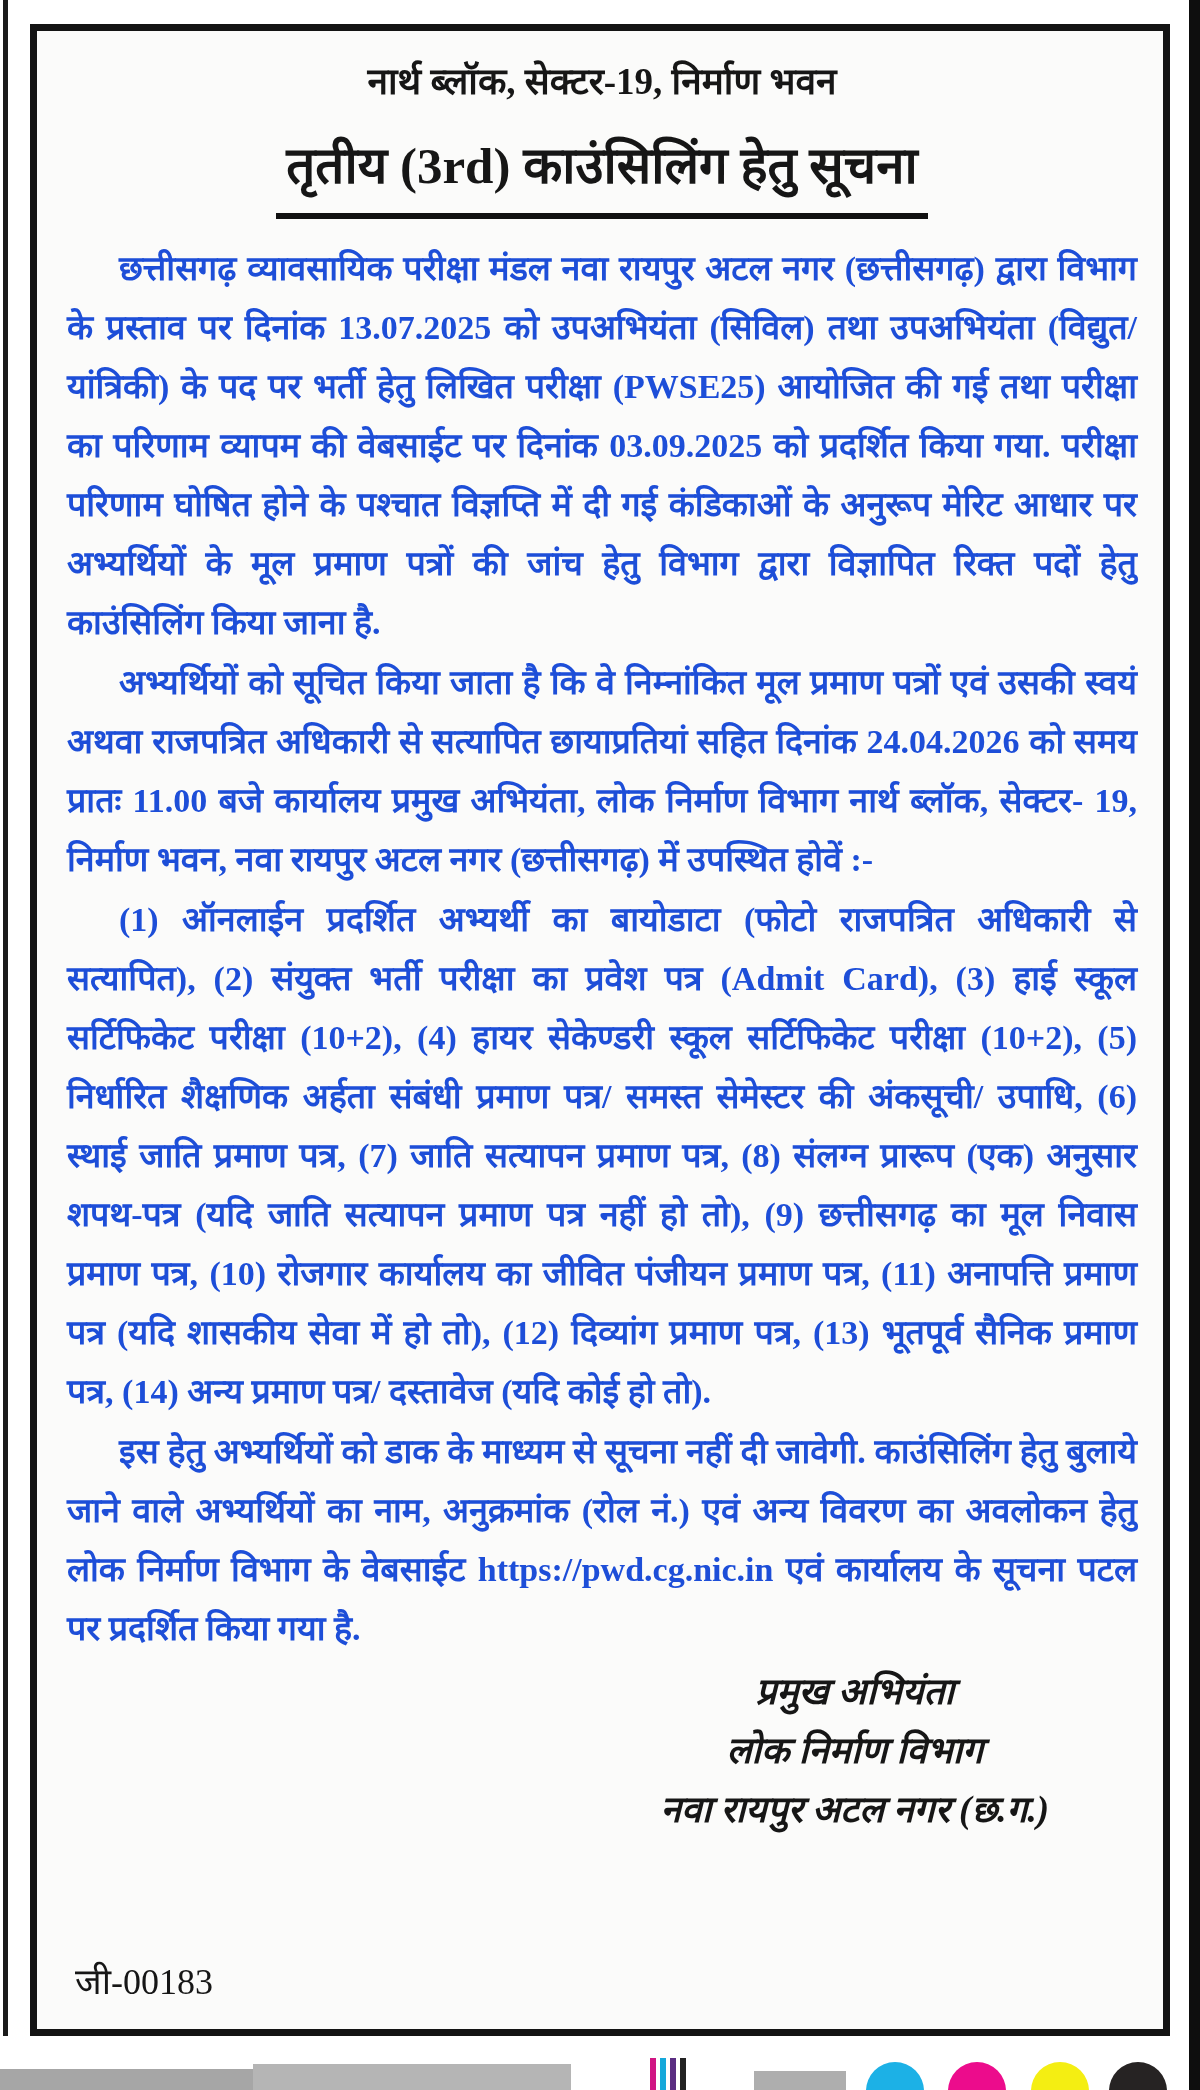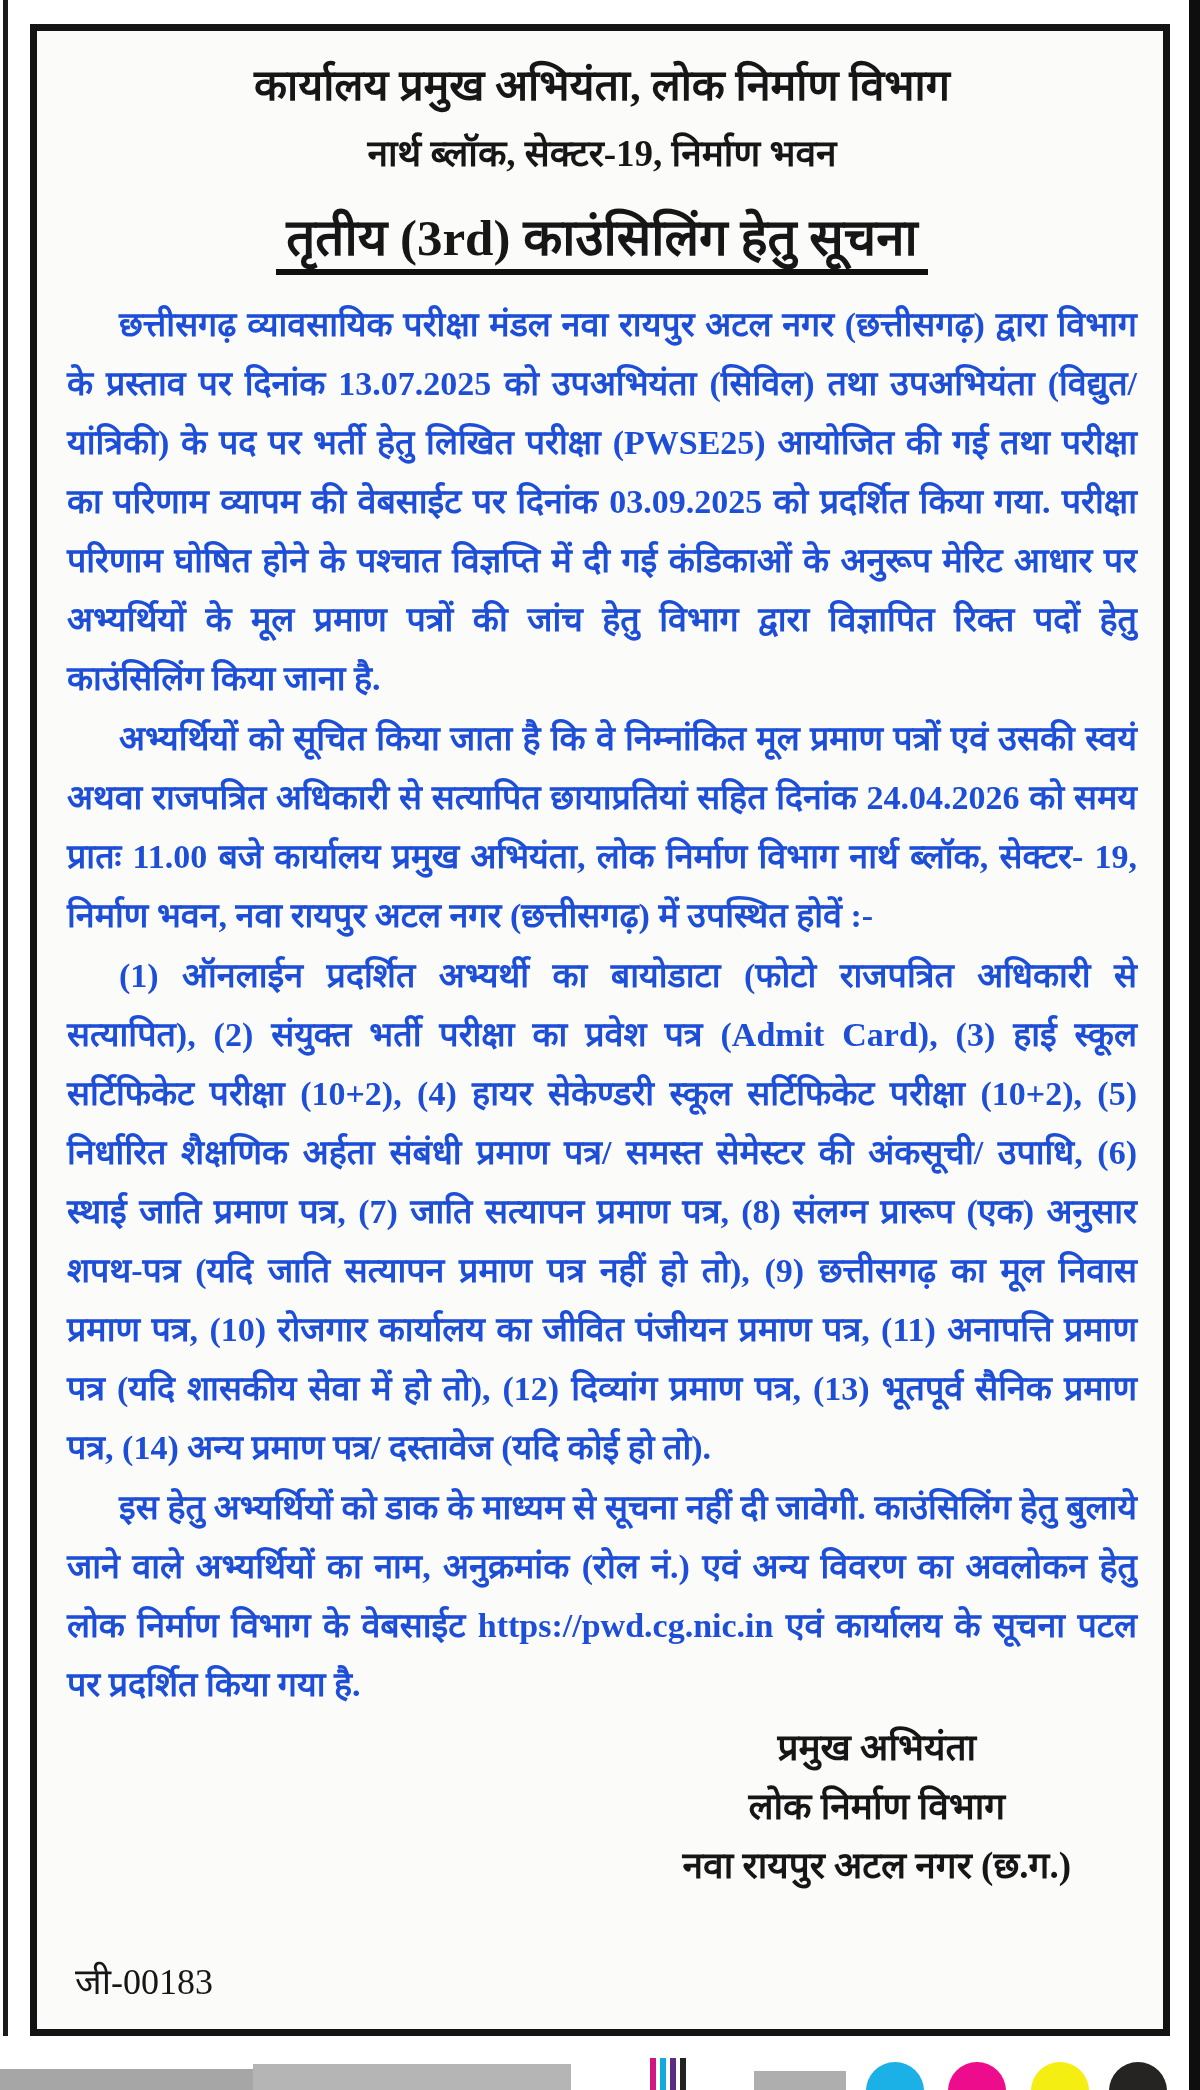--- a/index.html
+++ b/index.html
@@ -59,41 +59,42 @@
 
   .title-wrap {
     text-align: center;
     margin: 24px 0 20px 0;
   }
   .title {
     display: inline-block;
     font-size: 51px;
     font-weight: bold;
     line-height: 62px;
-    padding: 0 10px 0 10px;
+    padding: 0 10px 16px 10px;
     border-bottom: 6px solid #111111;
   }
 
   p.bodytext {
     font-size: 34px;
     font-weight: 700;
     line-height: 59px;
     text-align: justify;
     text-indent: 52px;
     margin: 0 0 1px 0;
     color: #1d4ed8;
   }
 
   .sig-block {
     width: max-content;
-    margin: 4px 66px 0 auto;
+    margin: 4px 88px 0 auto;
     text-align: center;
     font-size: 37px;
     font-weight: bold;
     line-height: 59px;
+    font-style: italic;
   }
   .ref-num {
     position: absolute;
     left: 38px;
     bottom: 24px;
     font-size: 36px;
     font-weight: normal;
   }
 
   
@@ -127,21 +128,20 @@
   .dot-black   { left: 1109px; background: #262323; }
 </style>
 </head>
 <body>
 
 <div class="edge-left"></div>
 <div class="edge-right"></div>
 
 <div class="doc-box">
 
-  <div class="hdr1">कार्यालय प्रमुख अभियंता, लोक निर्माण विभाग</div>
 
   <div class="hdr2">नार्थ ब्लॉक, सेक्टर-19, निर्माण भवन</div>
 
 
   <div class="title-wrap">
     <span class="title">तृतीय (3rd) काउंसिलिंग हेतु सूचना</span>
   </div>
 
   <p class="bodytext">छत्तीसगढ़ व्यावसायिक परीक्षा मंडल नवा रायपुर अटल नगर (छत्तीसगढ़) द्वारा विभाग के प्रस्ताव पर दिनांक 13.07.2025 को उपअभियंता (सिविल) तथा उपअभियंता (विद्युत/ यांत्रिकी) के पद पर भर्ती हेतु लिखित परीक्षा (PWSE25) आयोजित की गई तथा परीक्षा का परिणाम व्यापम की वेबसाईट पर दिनांक 03.09.2025 को प्रदर्शित किया गया. परीक्षा परिणाम घोषित होने के पश्चात विज्ञप्ति में दी गई कंडिकाओं के अनुरूप मेरिट आधार पर अभ्यर्थियों के मूल प्रमाण पत्रों की जांच हेतु विभाग द्वारा विज्ञापित रिक्त पदों हेतु काउंसिलिंग किया जाना है.</p>
 

